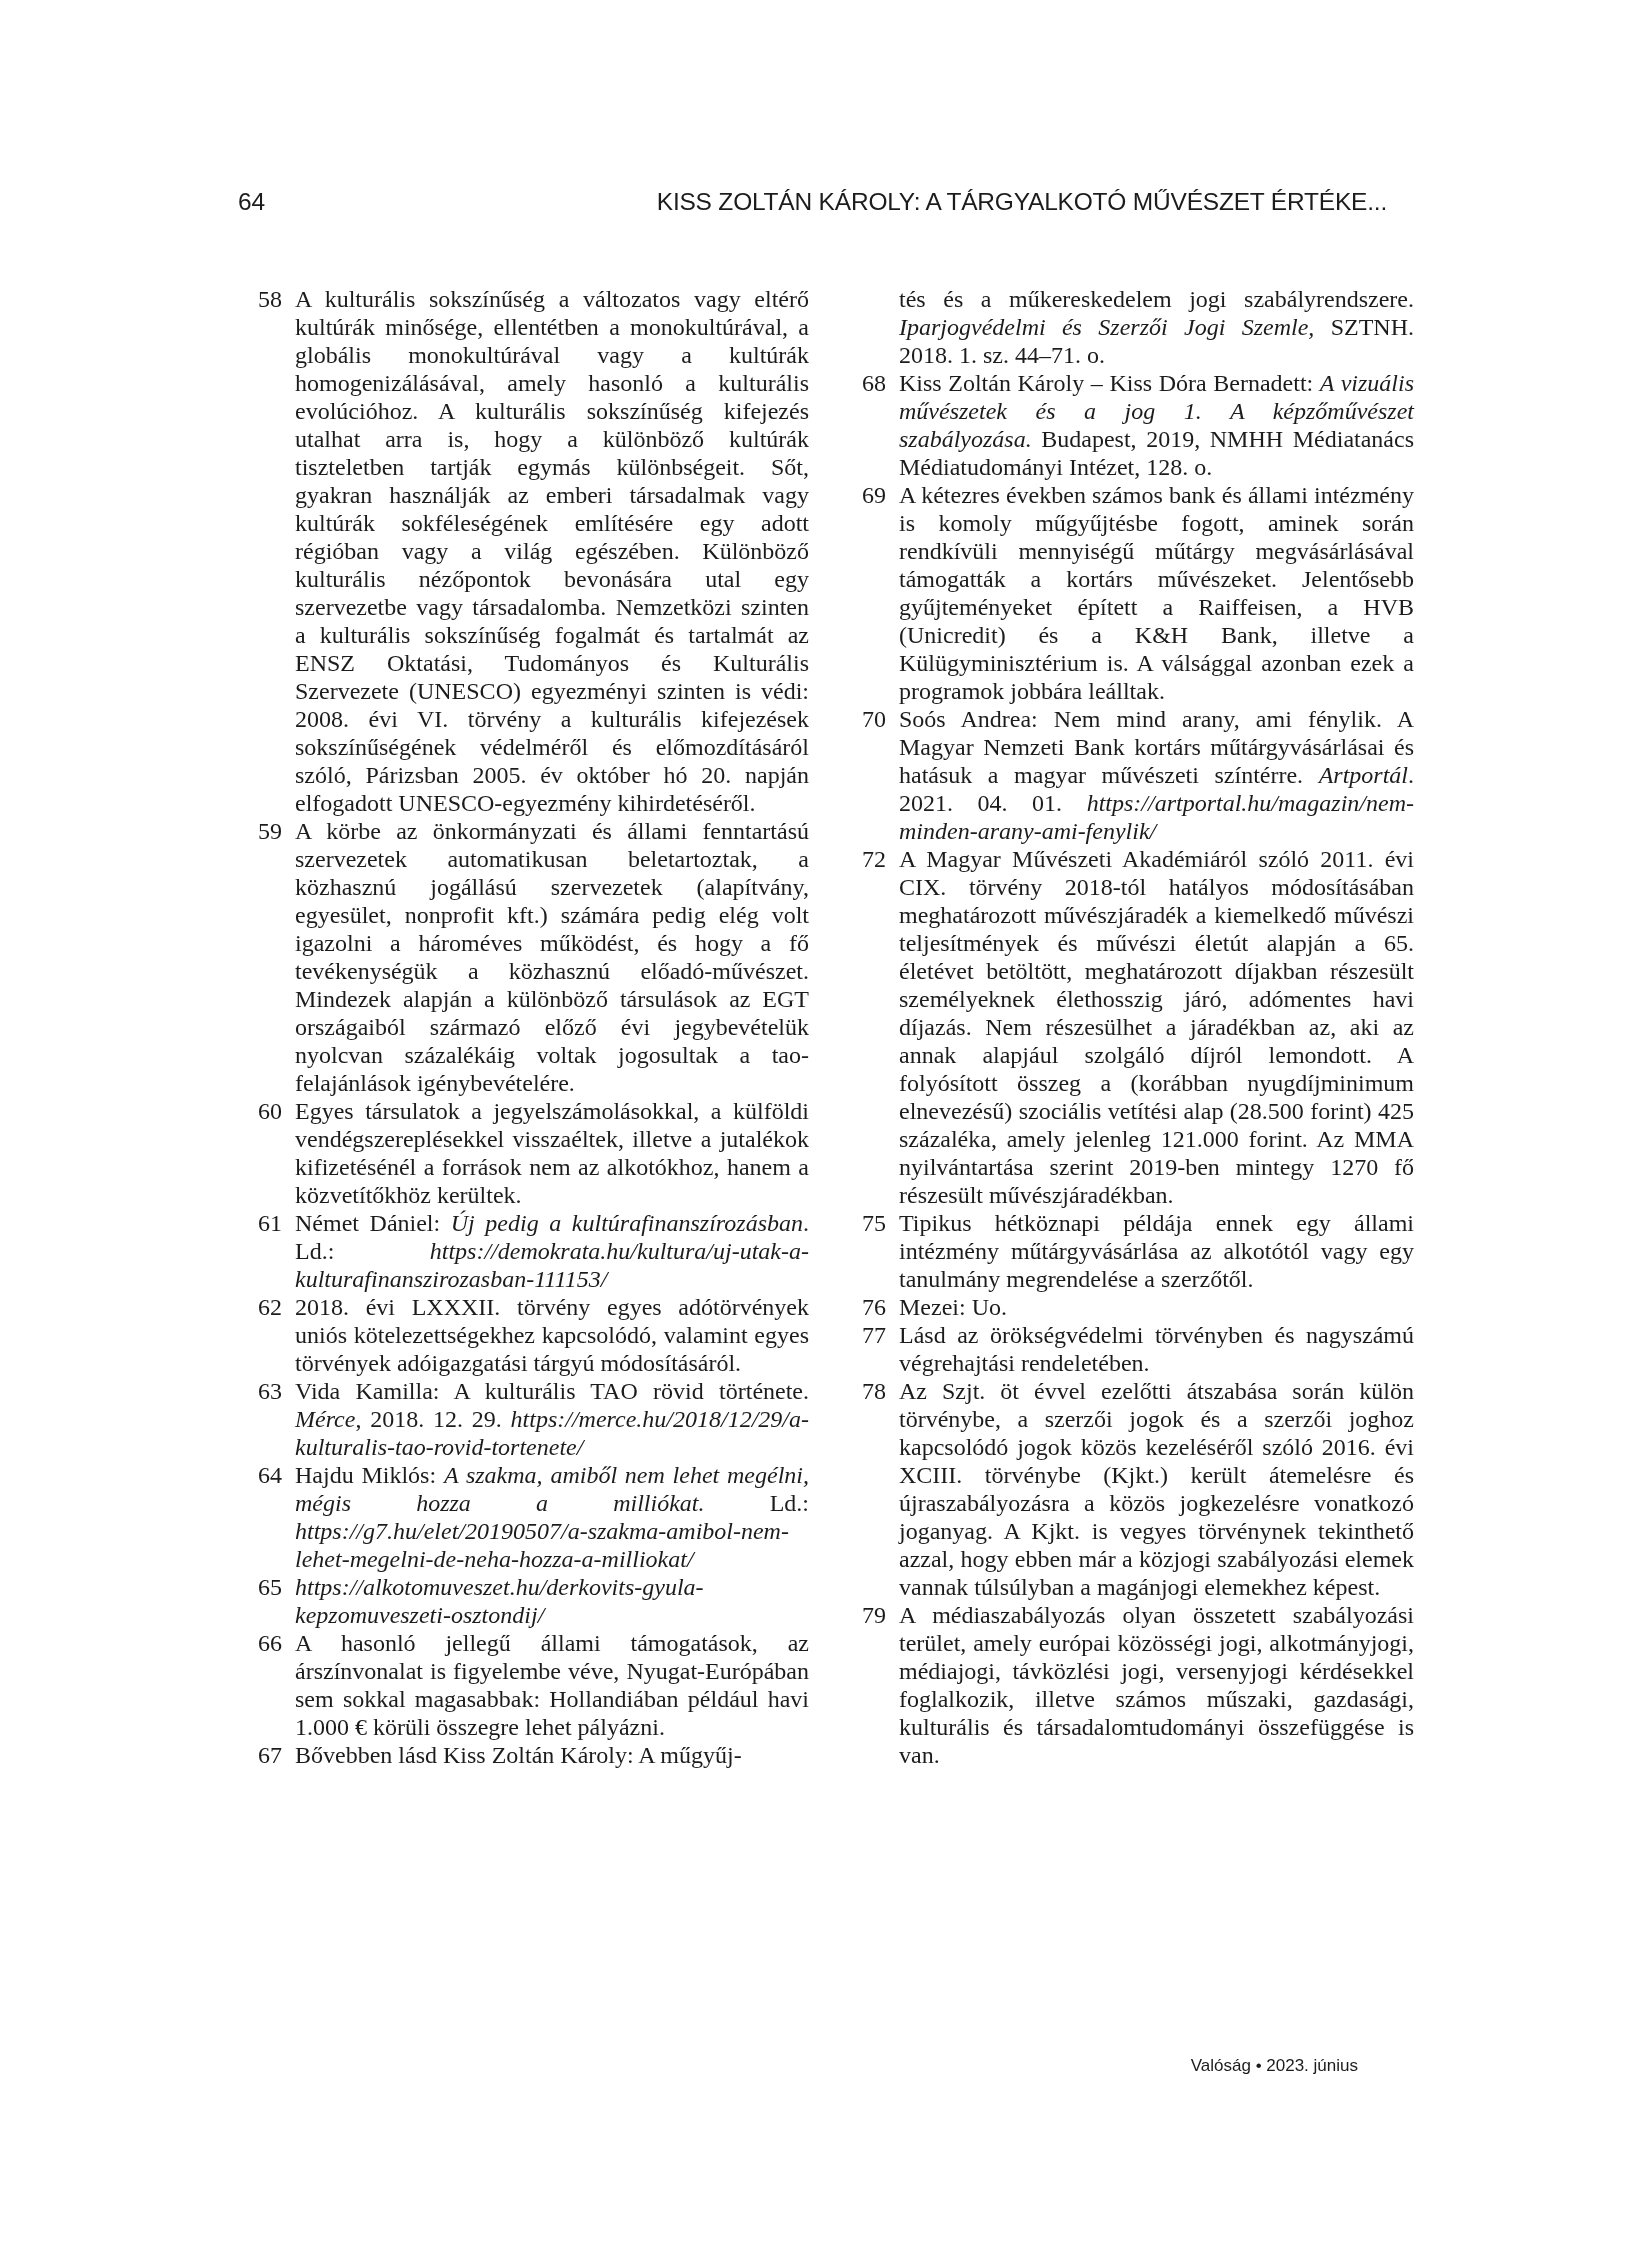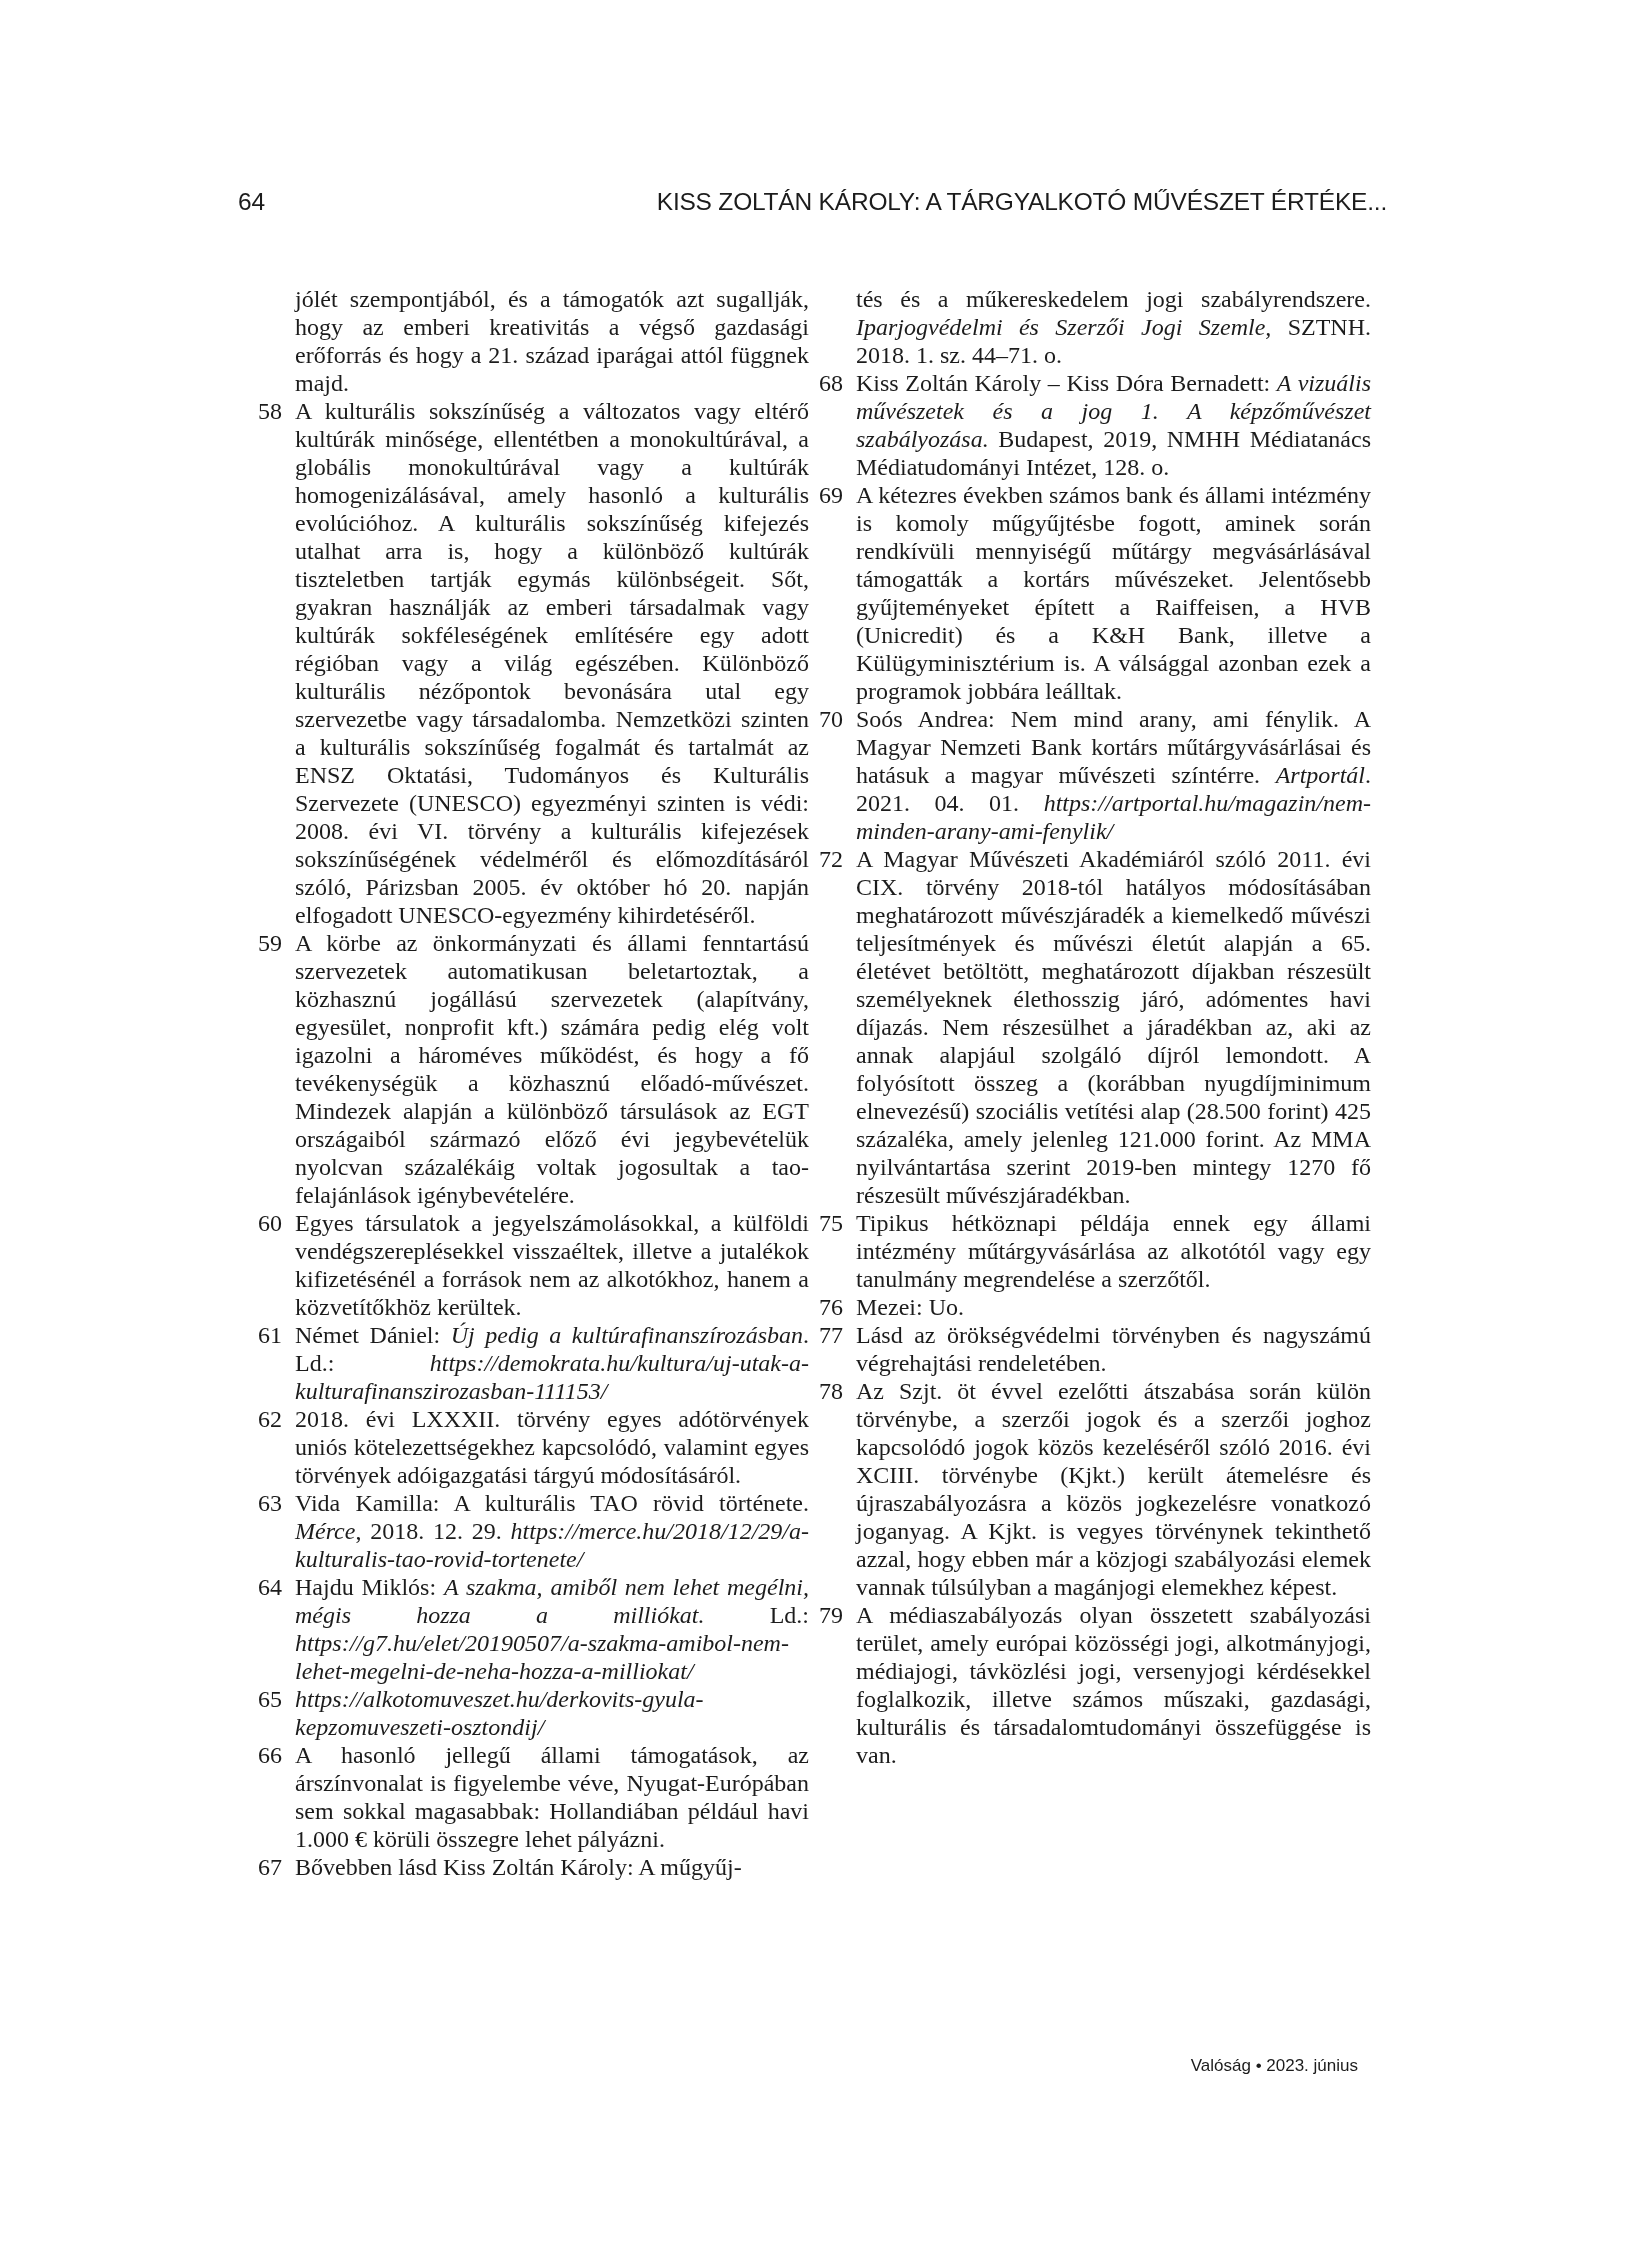--- a/index.html
+++ b/index.html
@@ -9,43 +9,40 @@
     font-family: "Liberation Sans", sans-serif; font-size: 24.5px; letter-spacing: -0.2px;
   }
   .header .pnum { position: absolute; left: 0; top: 0; }
   .header .running { position: absolute; right: 0; top: 0; white-space: nowrap; }
   .col {
     position: absolute; top: 285px; width: 536px;
     font-family: "Liberation Serif", serif; font-size: 24px; line-height: 28px;
     text-align: justify; hyphens: none;
   }
   .col.left { left: 251px; width: 558px; }
-  .col.right { left: 812px; width: 559px; }
+  .col.right { left: 855px; width: 559px; }
   .note { position: relative; padding-left: 44px; margin: 0; }
   .note .num { position: absolute; left: 0; top: 0; width: 38px; text-align: center; }
   .note .txt { display: block; }
   .note.cont { padding-left: 44px; }
   .footer {
     position: absolute; top: 2056px; right: 270px;
     font-family: "Liberation Sans", sans-serif; font-size: 17px; white-space: nowrap;
   }
   i { font-style: italic; }
 </style>
 </head>
 <body>
 
 <div class="header">
   <span class="pnum">64</span>
   <span class="running">KISS ZOLTÁN KÁROLY: A TÁRGYALKOTÓ MŰVÉSZET ÉRTÉKE...</span>
 </div>
 
 <div class="col left">
-  <p class="note cont">
-    <span class="txt">jólét szempontjából, és a támogatók azt sugallják, hogy az emberi kreativitás a végső gazdasági erőforrás és hogy a 21. század iparágai attól függnek majd.</span>
-  </p>
   <div id="left-notes">
       <p class="note">
         <span class="num">58</span>
         <span class="txt"><span>A kulturális sokszínűség a változatos vagy eltérő kultúrák minősége, ellentétben a monokultúrával, a globális monokultúrával vagy a kultúrák homogenizálásával, amely hasonló a kulturális evolúcióhoz. A kulturális sokszínűség kifejezés utalhat arra is, hogy a különböző kultúrák tiszteletben tartják egymás különbségeit. Sőt, gyakran használják az emberi társadalmak vagy kultúrák sokféleségének említésére egy adott régióban vagy a világ egészében. Különböző kulturális nézőpontok bevonására utal egy szervezetbe vagy társadalomba.  Nemzetközi szinten a kulturális sokszínűség fogalmát és tartalmát az ENSZ Oktatási, Tudományos és Kulturális Szervezete (UNESCO) egyezményi szinten is védi: 2008. évi VI. törvény a kulturális kifejezések sokszínűségének védelméről és előmozdításáról szóló, Párizsban 2005. év október hó 20. napján elfogadott UNESCO-egyezmény kihirdetéséről.</span></span>
       </p>
       <p class="note">
         <span class="num">59</span>
         <span class="txt"><span>A körbe az önkormányzati és állami fenntartású szervezetek automatikusan beletartoztak, a közhasznú jogállású szervezetek (alapítvány, egyesület, nonprofit kft.) számára pedig elég volt igazolni a hároméves működést, és hogy a fő tevékenységük a közhasznú előadó-művészet. Mindezek alapján a különböző társulások az EGT országaiból származó előző évi jegybevételük nyolcvan százalékáig voltak jogosultak a tao-felajánlások igénybevételére.</span></span>
       </p>
       <p class="note">

